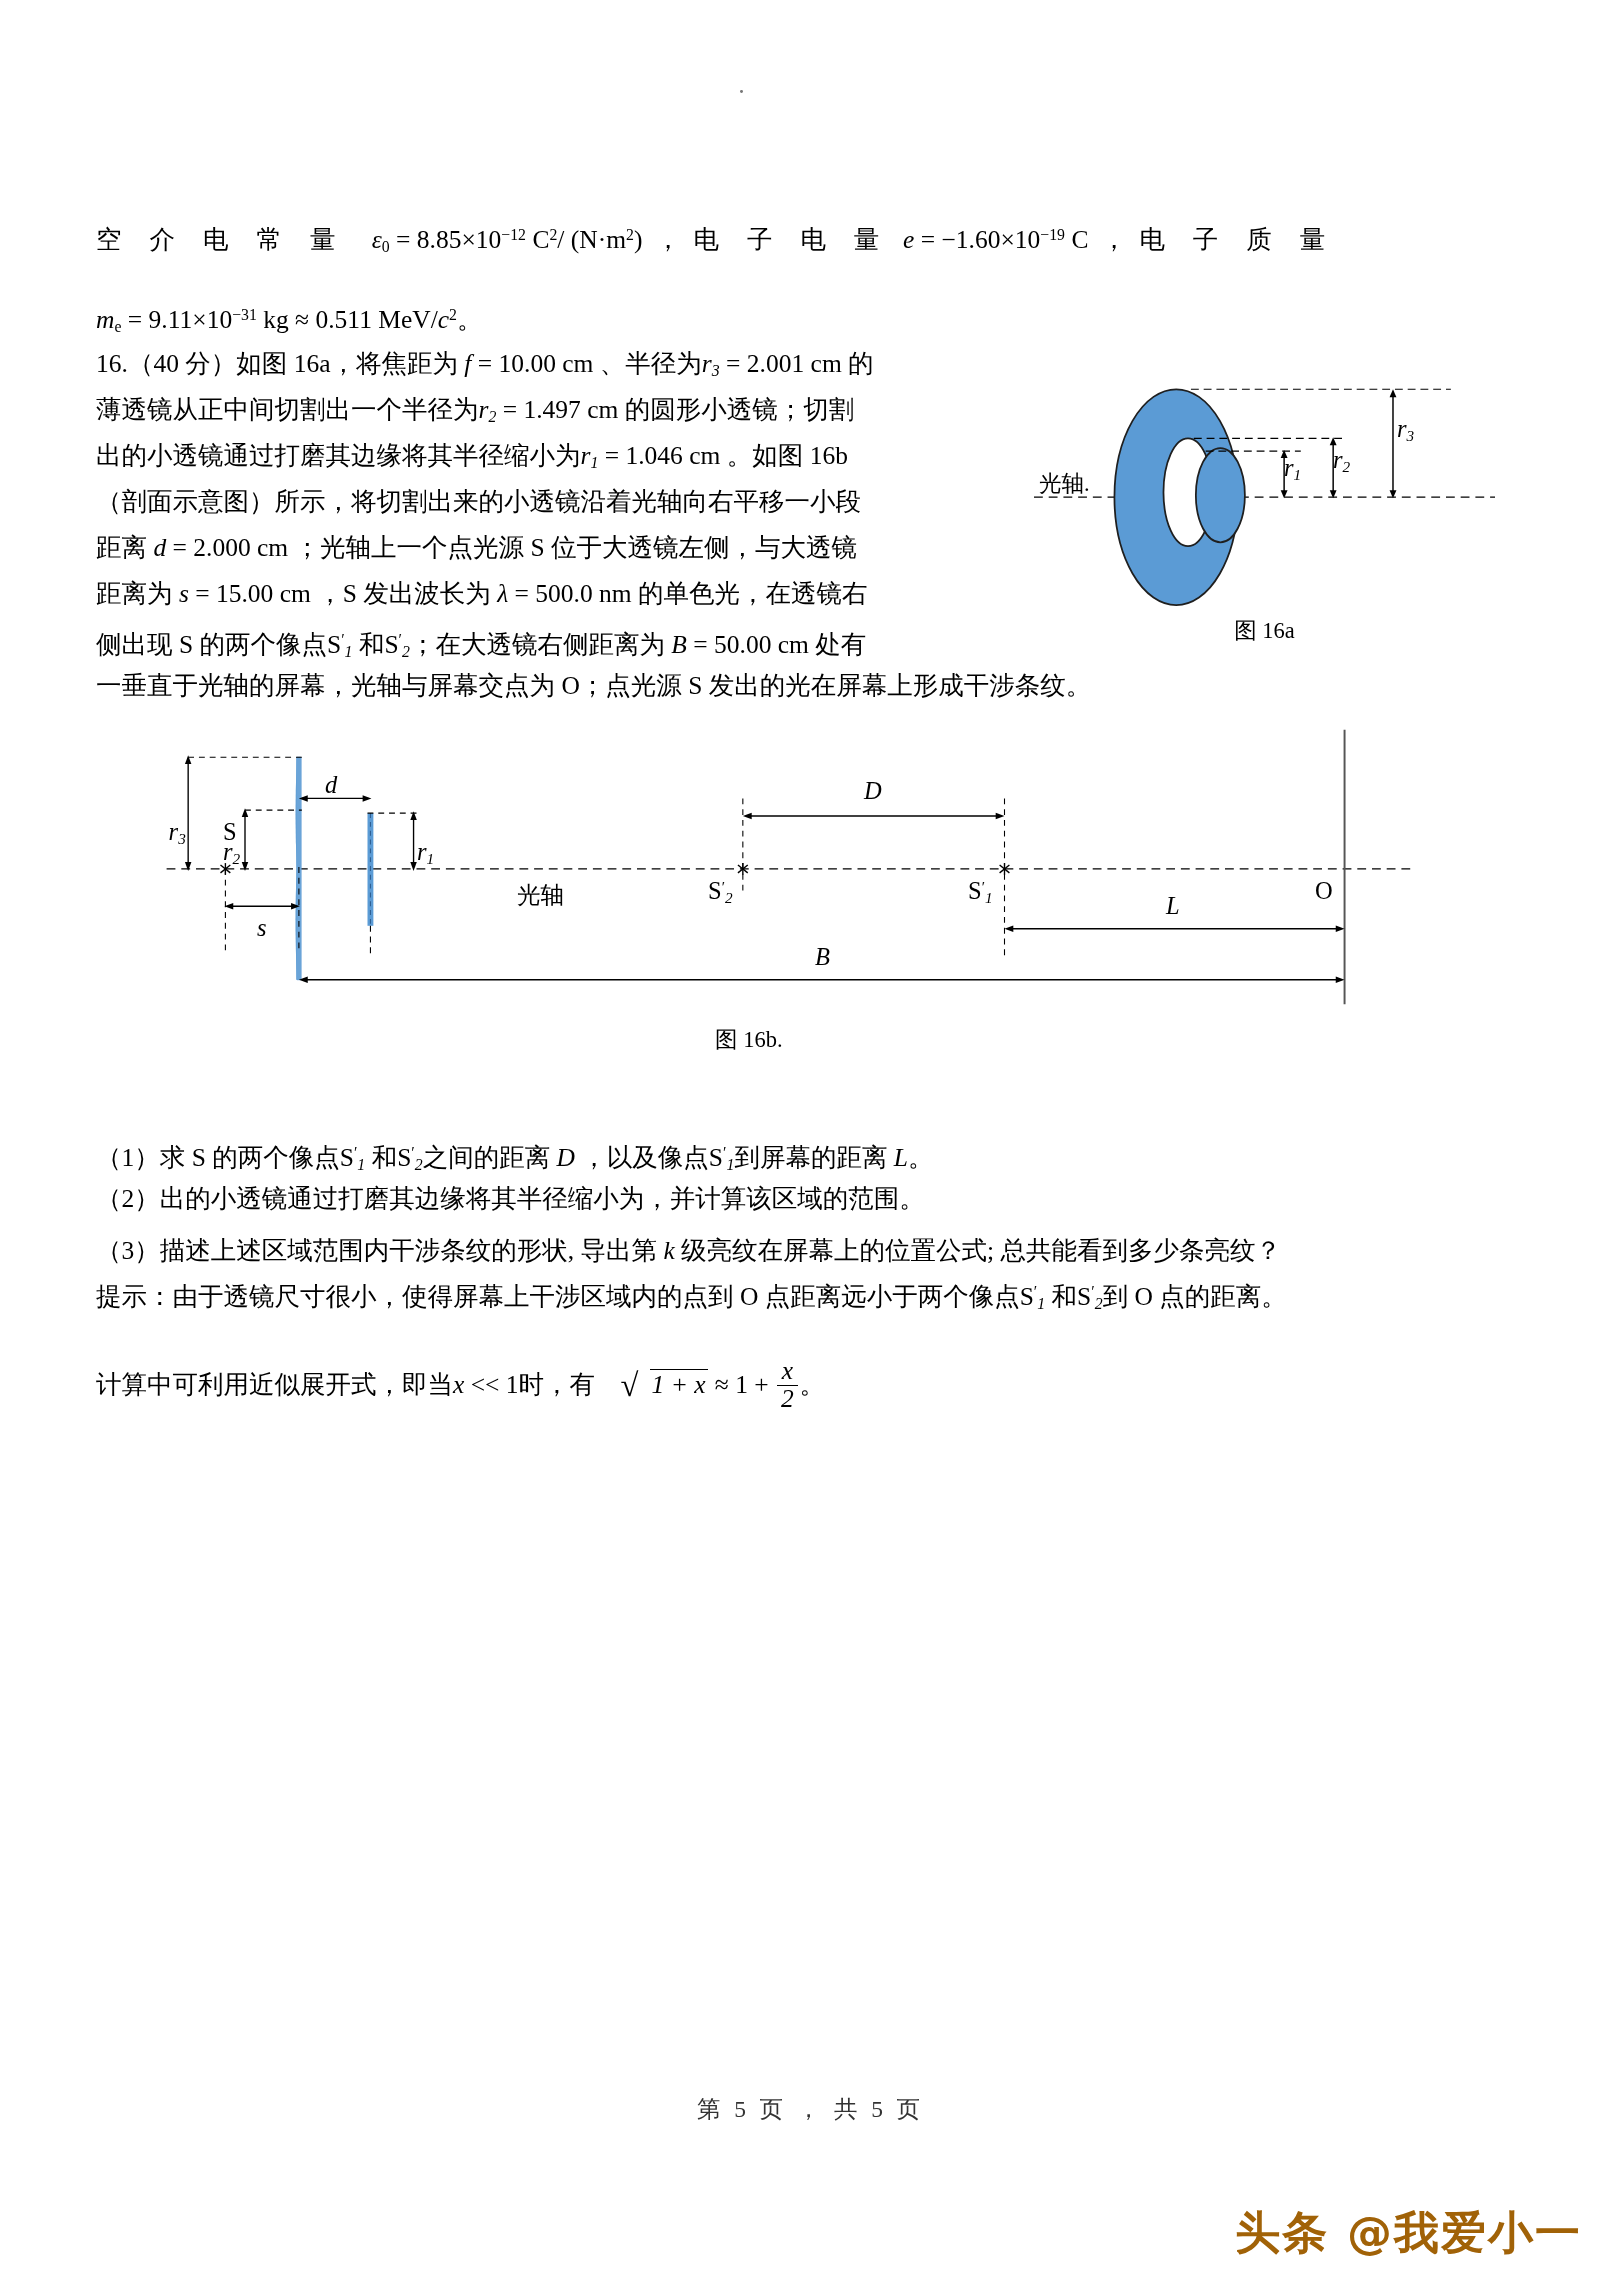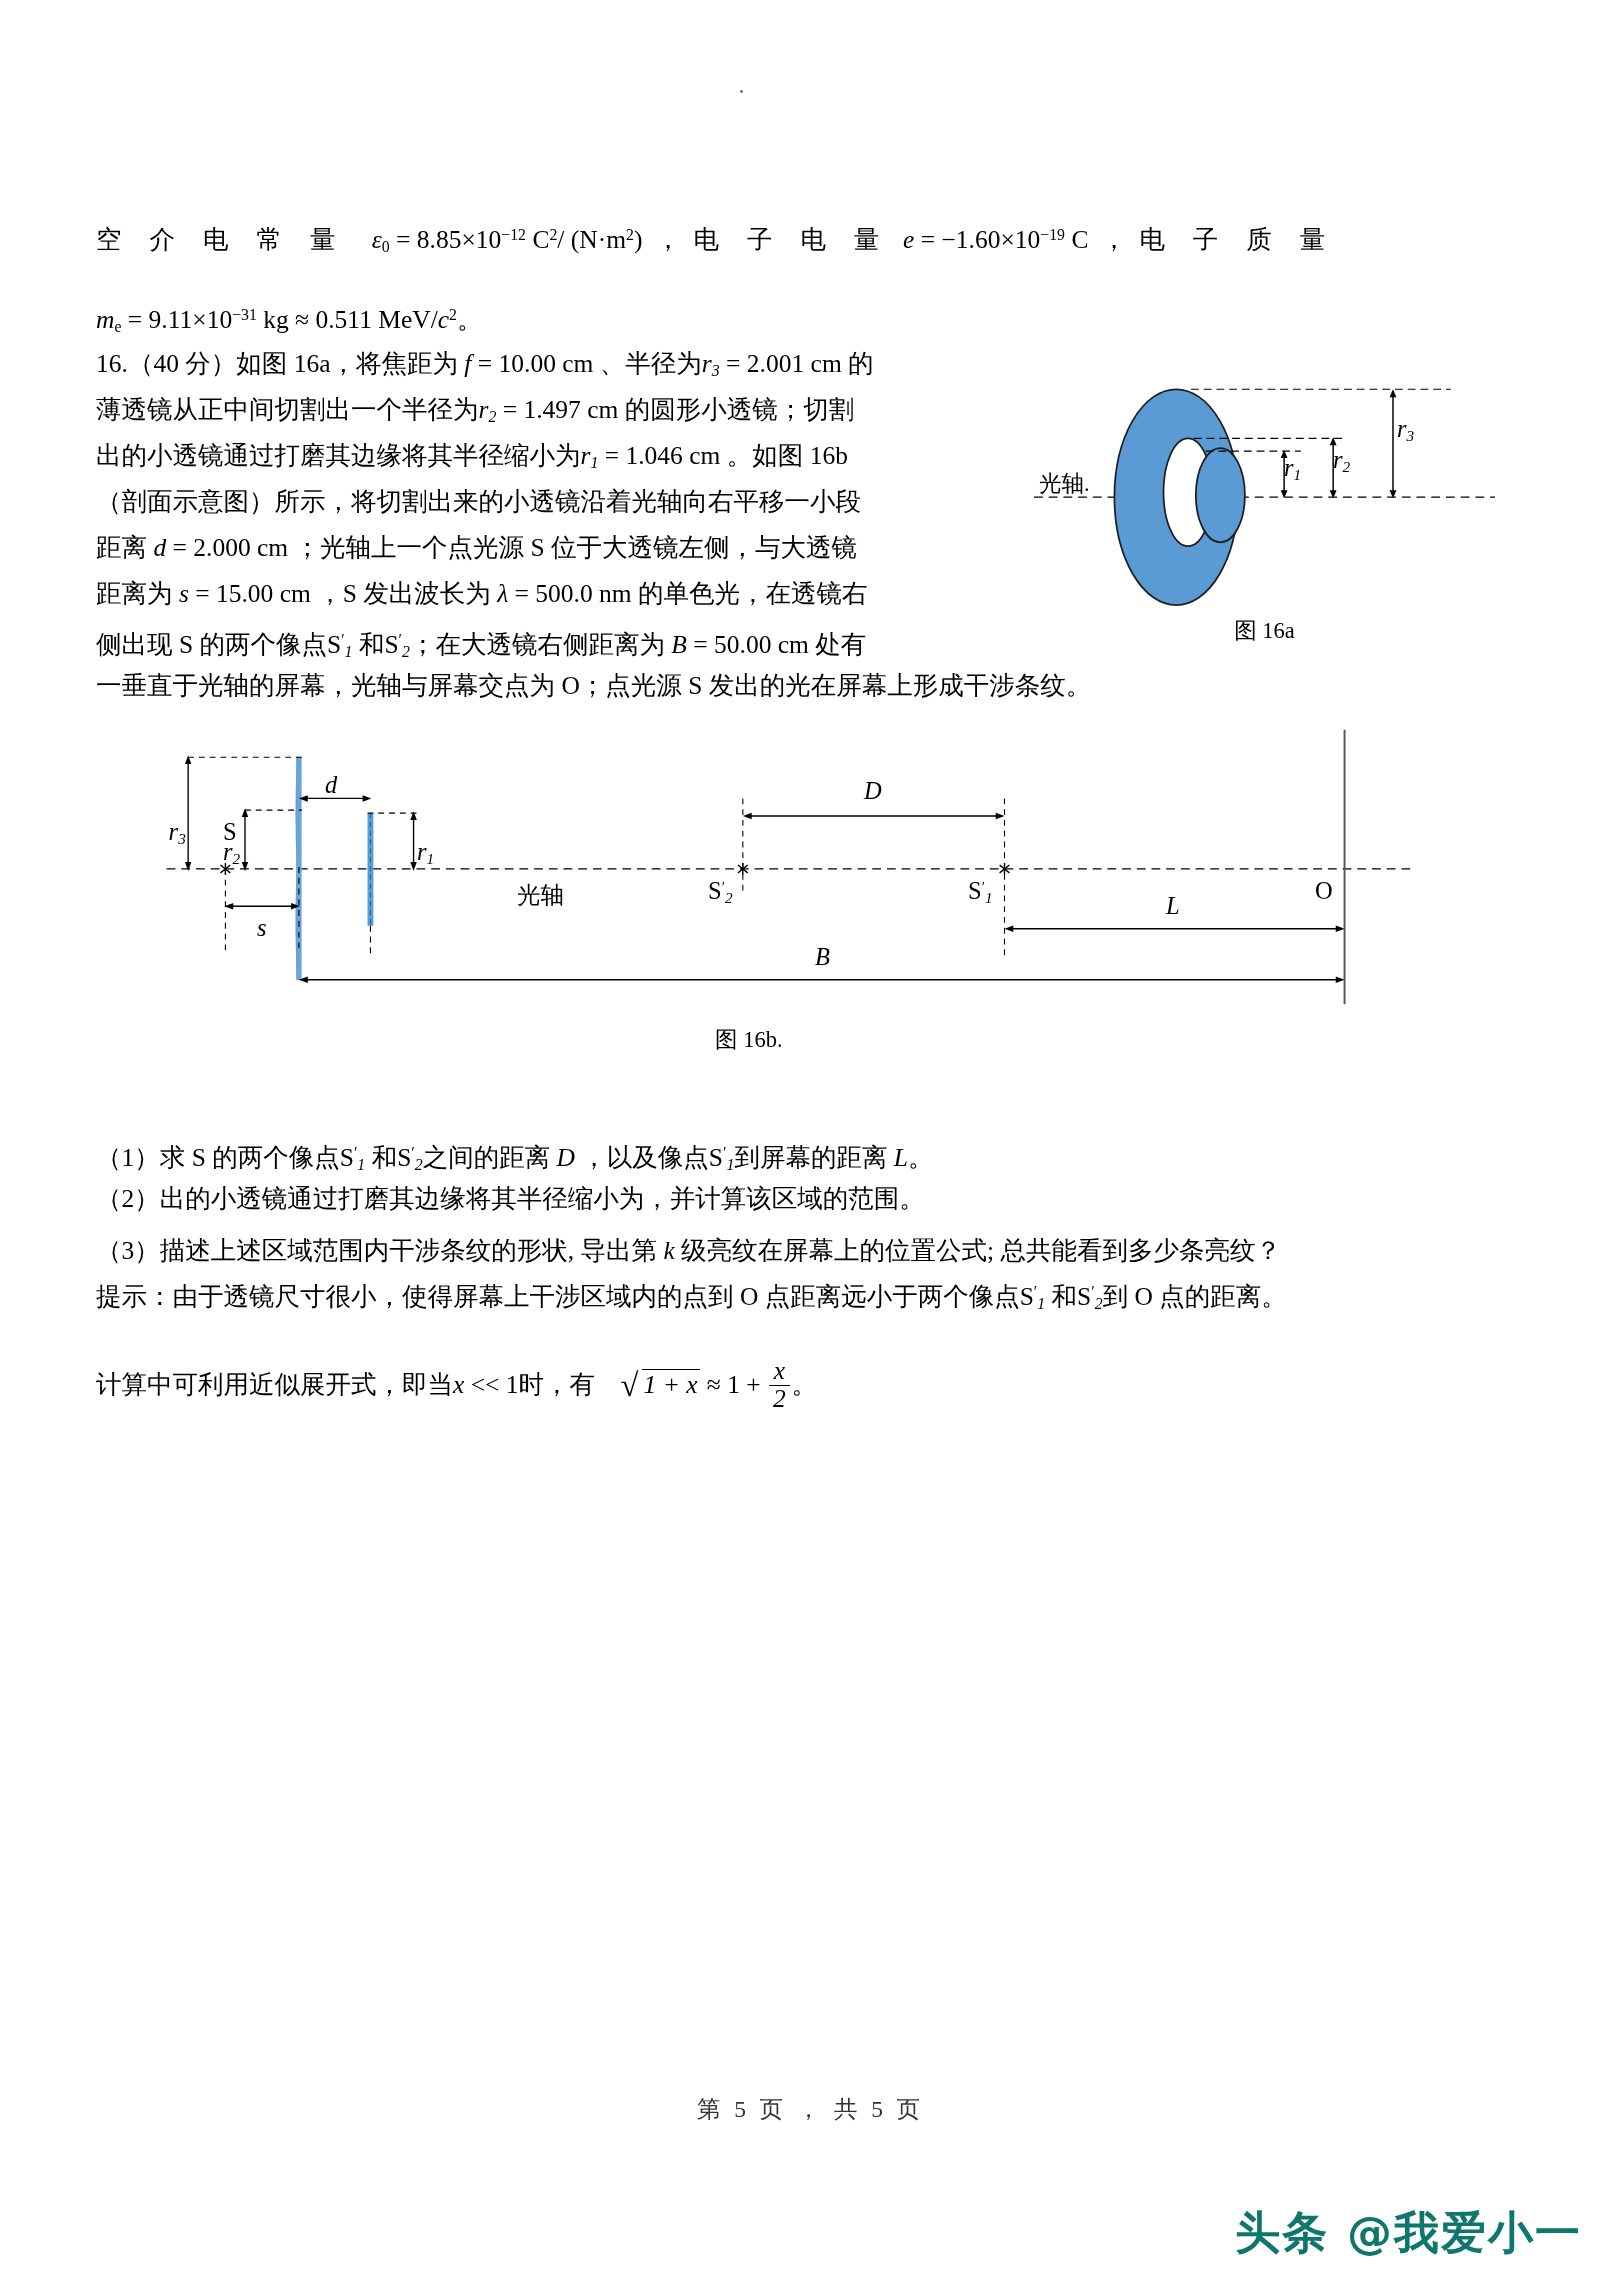--- a/index.html
+++ b/index.html
@@ -55,41 +55,41 @@
   
   #qs { position:absolute; left:96px; top:1137px; width:1411px; font-size:25.5px; }
   #qs .ln { display:block; height:46px; line-height:32px; white-space:nowrap; }
   #qs .ln.tight { height:44px; line-height:44px; }
   #qs .hintline { display:block; height:46px; line-height:38px; white-space:nowrap; }
 
   
   #approx { position:absolute; left:96px; top:1358px; font-size:25.5px; white-space:nowrap; }
   .sqrt {
     display:inline-block; position:relative;
-    border-top:1.4px solid #000; padding:0 2.9px 0 2px; margin-left:3px;
+    border-top:1.4px solid #000; padding:0 2.9px 0 2px; margin-left:11px;
     font-style:italic;
   }
   .radsign { display:inline-block; font-style:normal; font-size:1.28em; vertical-align:-0.09em; }
   .frac {
     display:inline-block; vertical-align:-0.52em; text-align:center;
     font-style:italic; line-height:1.04; margin:0 2px;
   }
   .frac .num { display:block; border-bottom:1.4px solid #000; padding:0 3.9px; }
   .frac .den { display:block; padding:0 3.9px; }
 
   
   #footer {
     position:absolute; left:0; right:0; top:2093px;
     text-align:center; font-size:23.5px; color:#333; letter-spacing:3.9px;
   }
   
   #watermark {
     position:absolute; right:39px; top:2203px;
     font-family:"DejaVu Sans","Liberation Sans",sans-serif;
-    font-size:45px; font-weight:bold; color:#0f766e;
+    font-size:45px; font-weight:bold; color:#a16207;
     letter-spacing:2px;
   }
   #topdot { position:absolute; left:740px; top:90px; width:2.9px; height:2.9px; background:#777; border-radius:50%; }
 </style>
 </head>
 <body>
 
 <div class="page">
 
   <div id="topdot"></div>

